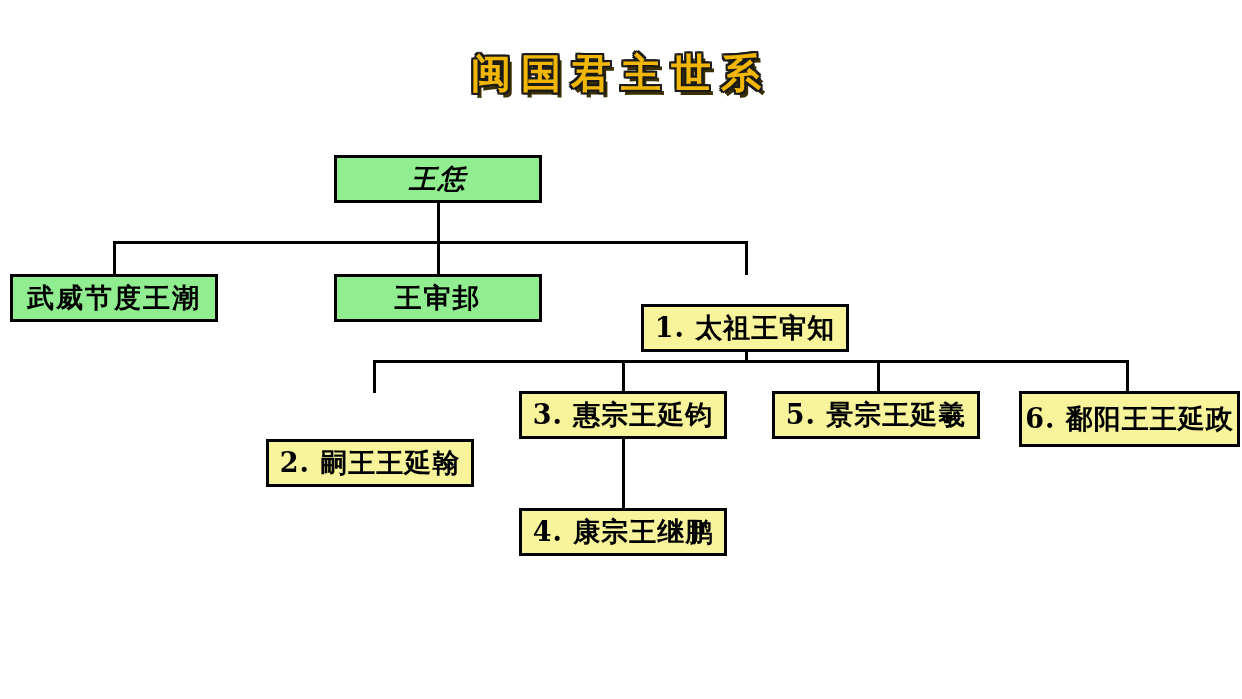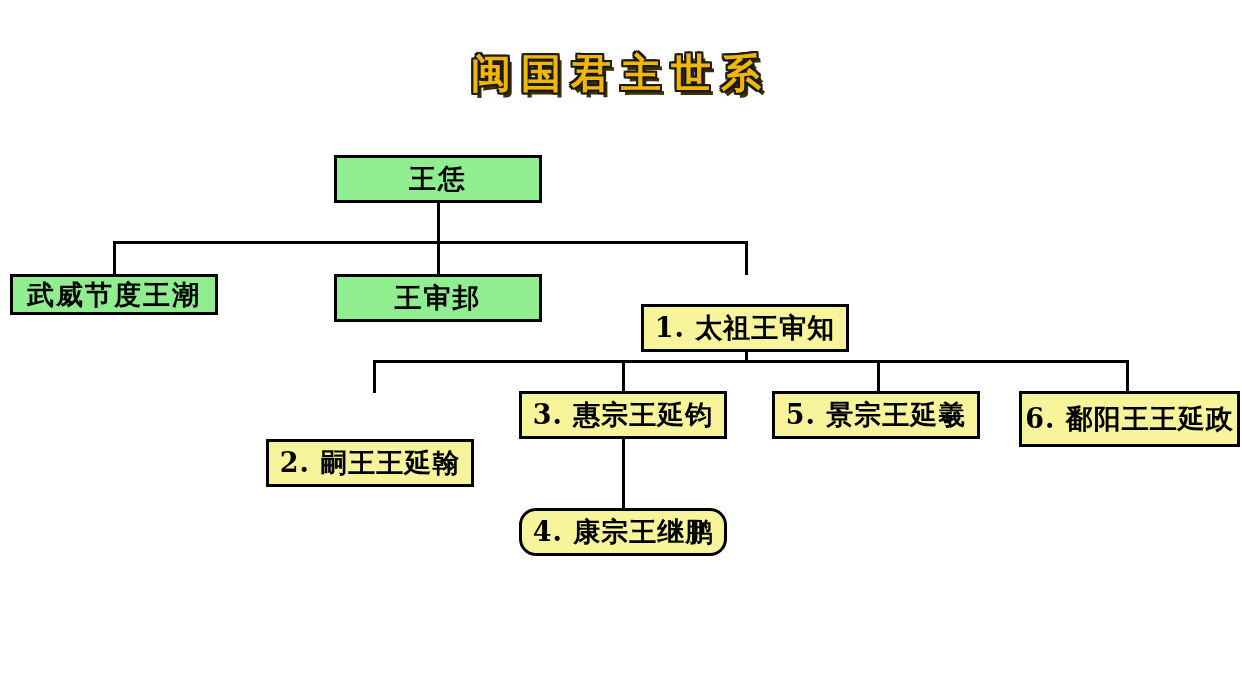--- a/index.html
+++ b/index.html
@@ -92,25 +92,25 @@
 
   <div class="conn conn-v" style="left:745px; top:320px; height:43px;"></div>
   <div class="conn conn-h" style="left:373px; top:360px; width:756px;"></div>
   <div class="conn conn-v" style="left:373px; top:360px; height:33px;"></div>
   <div class="conn conn-v" style="left:622px; top:360px; height:33px;"></div>
   <div class="conn conn-v" style="left:877px; top:360px; height:33px;"></div>
   <div class="conn conn-v" style="left:1126px; top:360px; height:33px;"></div>
 
   <div class="conn conn-v" style="left:622px; top:437px; height:72px;"></div>
 
-  <div class="node green" style="left:334px; top:155px; width:208px; height:48px;">
+  <div class="node green" style="left:334px; top:155px; width:208px; height:48px;font-style:italic;">
     <span class="node-label">王恁</span>
   </div>
 
-  <div class="node green" style="left:10px; top:274px; width:208px; height:41px;">
+  <div class="node green" style="left:10px; top:274px; width:208px; height:48px;">
     <span class="node-label">武威节度王潮</span>
   </div>
 
   <div class="node green" style="left:334px; top:274px; width:208px; height:48px;">
     <span class="node-label">王审邽</span>
   </div>
 
   <div class="node yellow" style="left:641px; top:274px; width:208px; height:48px;margin-top:30px;">
     <span class="node-label">1. 太祖王审知</span>
   </div>
@@ -124,17 +124,17 @@
   </div>
 
   <div class="node yellow" style="left:772px; top:391px; width:208px; height:48px;">
     <span class="node-label">5. 景宗王延羲</span>
   </div>
 
   <div class="node yellow" style="left:1019px; top:391px; width:221px; height:56px;">
     <span class="node-label">6. 鄱阳王王延政</span>
   </div>
 
-  <div class="node yellow" style="left:519px; top:508px; width:208px; height:48px;border-radius:17px;">
+  <div class="node yellow" style="left:519px; top:508px; width:208px; height:48px;">
     <span class="node-label">4. 康宗王继鹏</span>
   </div>
 
 </div>
 
 </body></html>

